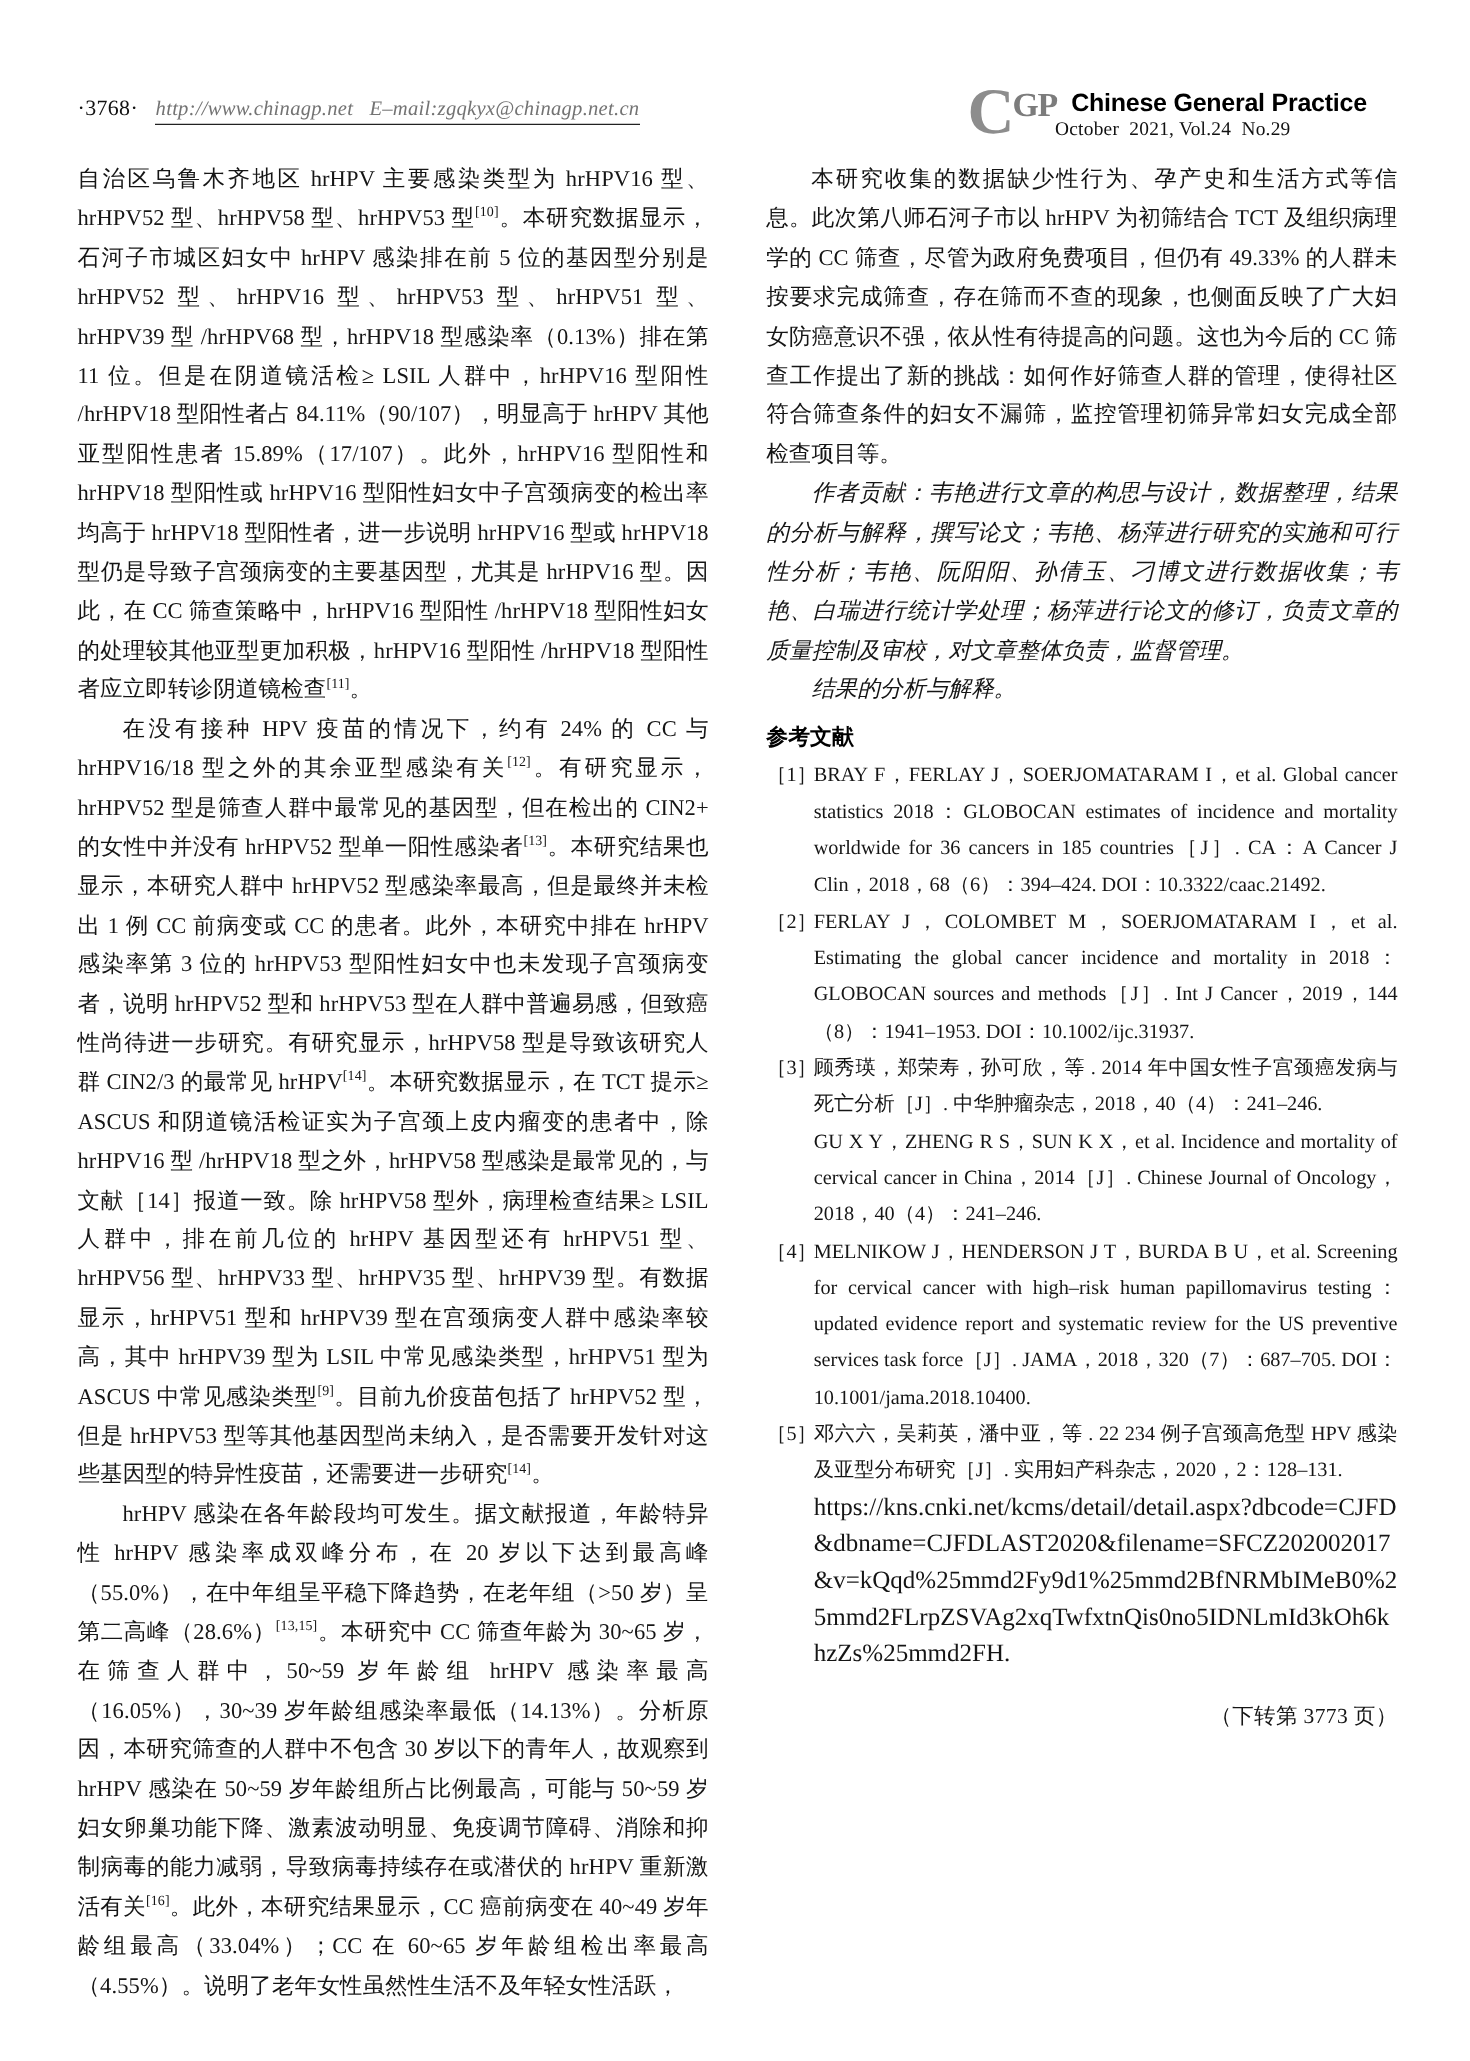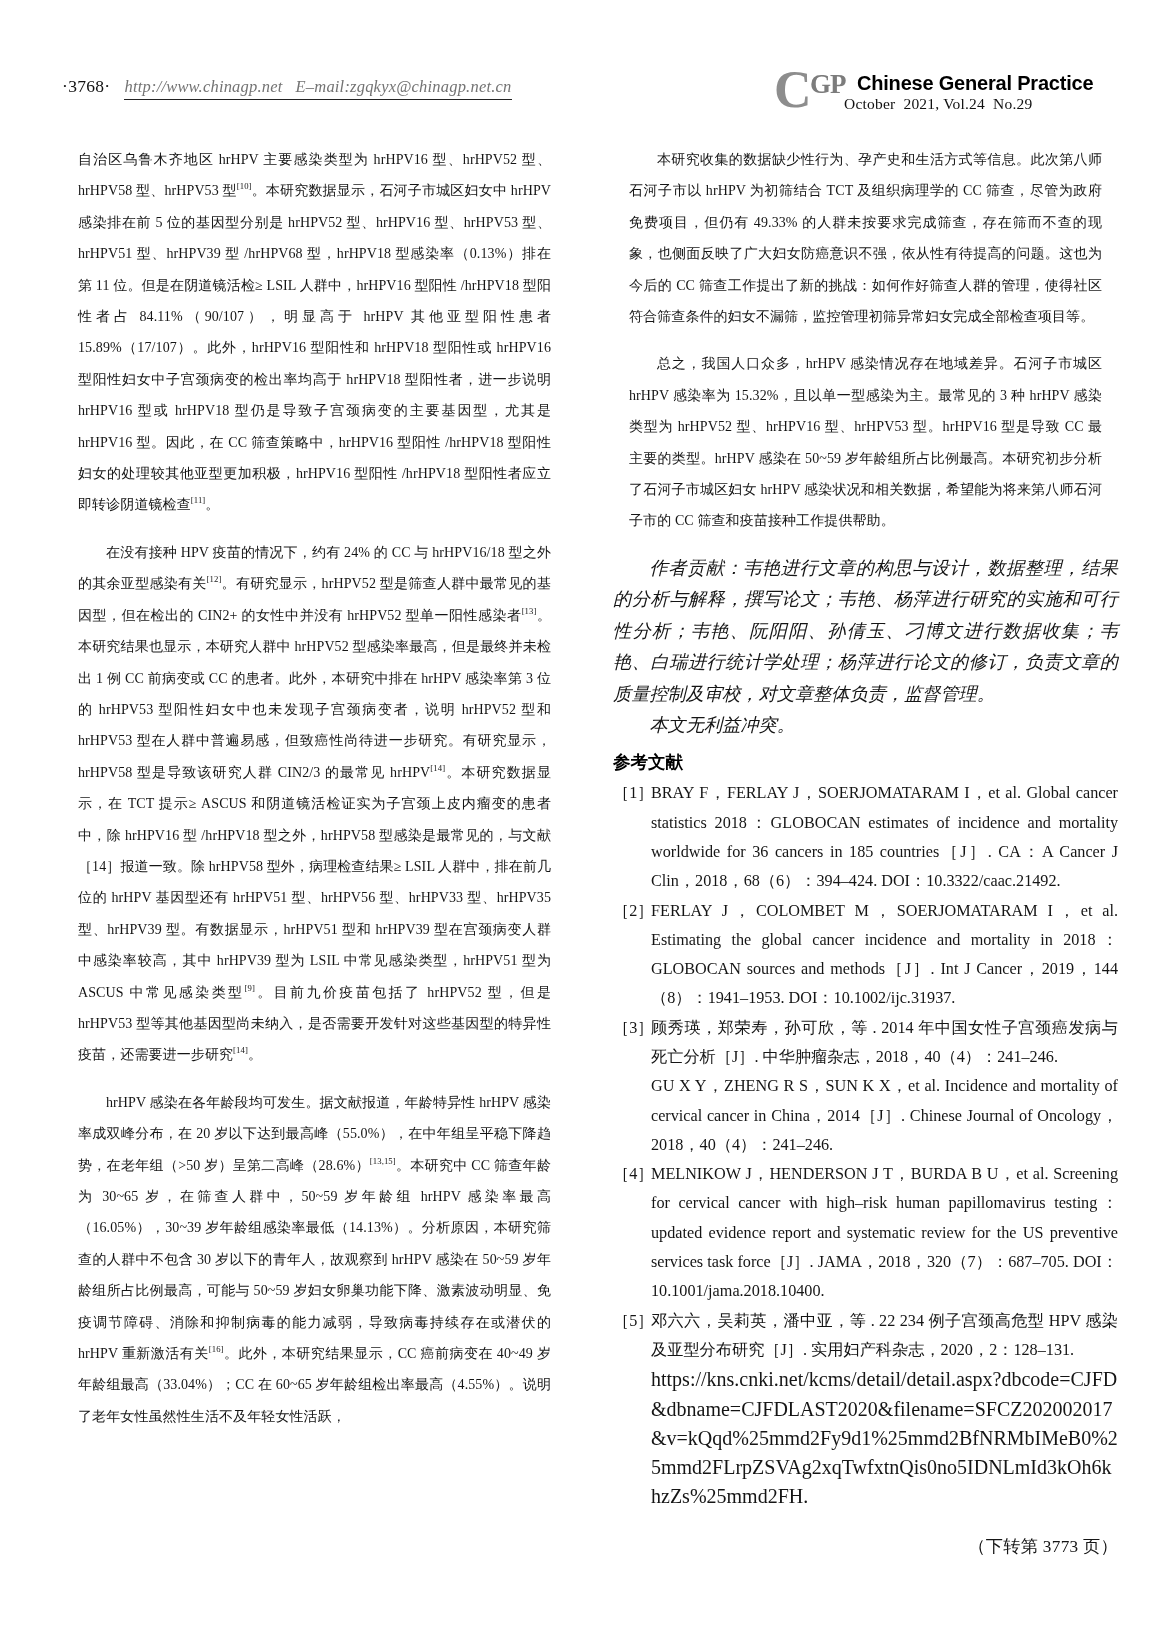--- a/index.html
+++ b/index.html
@@ -121,23 +121,23 @@
     left: 62px;
     width: 1056px;
     display: flex;
     gap: 46px;
   }
   .col {
     width: 505px;
   }
 
   p.zh {
-    margin: 16px;
-    font-family: "Liberation Serif", "DejaVu Serif", serif;
-    font-size: 14px;
+    margin: 0;
+    font-family: "Liberation Serif", "DejaVu Serif", serif;
+    font-size: 18px;
     line-height: 31.4px;
     text-align: justify;
     text-justify: inter-character;
     text-align-last: left;
     color: #151515;
     letter-spacing: 0.1px;
   }
   p.zh.indent { text-indent: 2em; }
 
   p.italic-zh {
@@ -235,23 +235,22 @@
   <div class="columns">
 
     <div class="col">
       <p class="zh">自治区乌鲁木齐地区 hrHPV 主要感染类型为 hrHPV16 型、hrHPV52 型、hrHPV58 型、hrHPV53 型<sup class="ref">[10]</sup>。本研究数据显示，石河子市城区妇女中 hrHPV 感染排在前 5 位的基因型分别是 hrHPV52 型、hrHPV16 型、hrHPV53 型、hrHPV51 型、hrHPV39 型 /hrHPV68 型，hrHPV18 型感染率（0.13%）排在第 11 位。但是在阴道镜活检≥ LSIL 人群中，hrHPV16 型阳性 /hrHPV18 型阳性者占 84.11%（90/107），明显高于 hrHPV 其他亚型阳性患者 15.89%（17/107）。此外，hrHPV16 型阳性和 hrHPV18 型阳性或 hrHPV16 型阳性妇女中子宫颈病变的检出率均高于 hrHPV18 型阳性者，进一步说明 hrHPV16 型或 hrHPV18 型仍是导致子宫颈病变的主要基因型，尤其是 hrHPV16 型。因此，在 CC 筛查策略中，hrHPV16 型阳性 /hrHPV18 型阳性妇女的处理较其他亚型更加积极，hrHPV16 型阳性 /hrHPV18 型阳性者应立即转诊阴道镜检查<sup class="ref">[11]</sup>。</p>
       <p class="zh indent">在没有接种 HPV 疫苗的情况下，约有 24% 的 CC 与 hrHPV16/18 型之外的其余亚型感染有关<sup class="ref">[12]</sup>。有研究显示，hrHPV52 型是筛查人群中最常见的基因型，但在检出的 CIN2+ 的女性中并没有 hrHPV52 型单一阳性感染者<sup class="ref">[13]</sup>。本研究结果也显示，本研究人群中 hrHPV52 型感染率最高，但是最终并未检出 1 例 CC 前病变或 CC 的患者。此外，本研究中排在 hrHPV 感染率第 3 位的 hrHPV53 型阳性妇女中也未发现子宫颈病变者，说明 hrHPV52 型和 hrHPV53 型在人群中普遍易感，但致癌性尚待进一步研究。有研究显示，hrHPV58 型是导致该研究人群 CIN2/3 的最常见 hrHPV<sup class="ref">[14]</sup>。本研究数据显示，在 TCT 提示≥ ASCUS 和阴道镜活检证实为子宫颈上皮内瘤变的患者中，除 hrHPV16 型 /hrHPV18 型之外，hrHPV58 型感染是最常见的，与文献［14］报道一致。除 hrHPV58 型外，病理检查结果≥ LSIL 人群中，排在前几位的 hrHPV 基因型还有 hrHPV51 型、hrHPV56 型、hrHPV33 型、hrHPV35 型、hrHPV39 型。有数据显示，hrHPV51 型和 hrHPV39 型在宫颈病变人群中感染率较高，其中 hrHPV39 型为 LSIL 中常见感染类型，hrHPV51 型为 ASCUS 中常见感染类型<sup class="ref">[9]</sup>。目前九价疫苗包括了 hrHPV52 型，但是 hrHPV53 型等其他基因型尚未纳入，是否需要开发针对这些基因型的特异性疫苗，还需要进一步研究<sup class="ref">[14]</sup>。</p>
       <p class="zh indent">hrHPV 感染在各年龄段均可发生。据文献报道，年龄特异性 hrHPV 感染率成双峰分布，在 20 岁以下达到最高峰（55.0%），在中年组呈平稳下降趋势，在老年组（&gt;50 岁）呈第二高峰（28.6%）<sup class="ref">[13,15]</sup>。本研究中 CC 筛查年龄为 30~65 岁，在筛查人群中，50~59 岁年龄组 hrHPV 感染率最高（16.05%），30~39 岁年龄组感染率最低（14.13%）。分析原因，本研究筛查的人群中不包含 30 岁以下的青年人，故观察到 hrHPV 感染在 50~59 岁年龄组所占比例最高，可能与 50~59 岁妇女卵巢功能下降、激素波动明显、免疫调节障碍、消除和抑制病毒的能力减弱，导致病毒持续存在或潜伏的 hrHPV 重新激活有关<sup class="ref">[16]</sup>。此外，本研究结果显示，CC 癌前病变在 40~49 岁年龄组最高（33.04%）；CC 在 60~65 岁年龄组检出率最高（4.55%）。说明了老年女性虽然性生活不及年轻女性活跃，</p>
     </div>
 
     <div class="col">
       <p class="zh indent">本研究收集的数据缺少性行为、孕产史和生活方式等信息。此次第八师石河子市以 hrHPV 为初筛结合 TCT 及组织病理学的 CC 筛查，尽管为政府免费项目，但仍有 49.33% 的人群未按要求完成筛查，存在筛而不查的现象，也侧面反映了广大妇女防癌意识不强，依从性有待提高的问题。这也为今后的 CC 筛查工作提出了新的挑战：如何作好筛查人群的管理，使得社区符合筛查条件的妇女不漏筛，监控管理初筛异常妇女完成全部检查项目等。</p>
-      <p class="zh indent">总之，我国人口众多，hrHPV 感染情况存在地域差异。石河子市城区 hrHPV 感染率为 15.32%，且以单一型感染为主。最常见的 3 种 hrHPV 感染类型为 hrHPV52 型、hrHPV16 型、hrHPV53 型。hrHPV16 型是导致 CC 最主要的类型。hrHPV 感染在 50~59 岁年龄组所占比例最高。本研究初步分析了石河子市城区妇女 hrHPV 感染状况和相关数据，希望能为将来第八师石河子市的 CC 筛查和疫苗接种工作提供帮助。</p>
       <p class="italic-zh">作者贡献：韦艳进行文章的构思与设计，数据整理，结果的分析与解释，撰写论文；韦艳、杨萍进行研究的实施和可行性分析；韦艳、阮阳阳、孙倩玉、刁博文进行数据收集；韦艳、白瑞进行统计学处理；杨萍进行论文的修订，负责文章的质量控制及审校，对文章整体负责，监督管理。</p>
-      <p class="italic-zh">本文无利益冲突。</p>
+      <p class="italic-zh">结果的分析与解释。</p>
 
       <div class="refs-heading">参考文献</div>
 
       <ol class="refs">
         <li>
           <span class="refnum">［1］</span>
           <span>BRAY F，FERLAY J，SOERJOMATARAM I，et al. Global cancer statistics 2018：GLOBOCAN estimates of incidence and mortality worldwide for 36 cancers in 185 countries［J］. CA：A Cancer J Clin，2018，68（6）：394–424. DOI：10.3322/caac.21492.</span>
         </li>
         <li>
           <span class="refnum">［2］</span>

